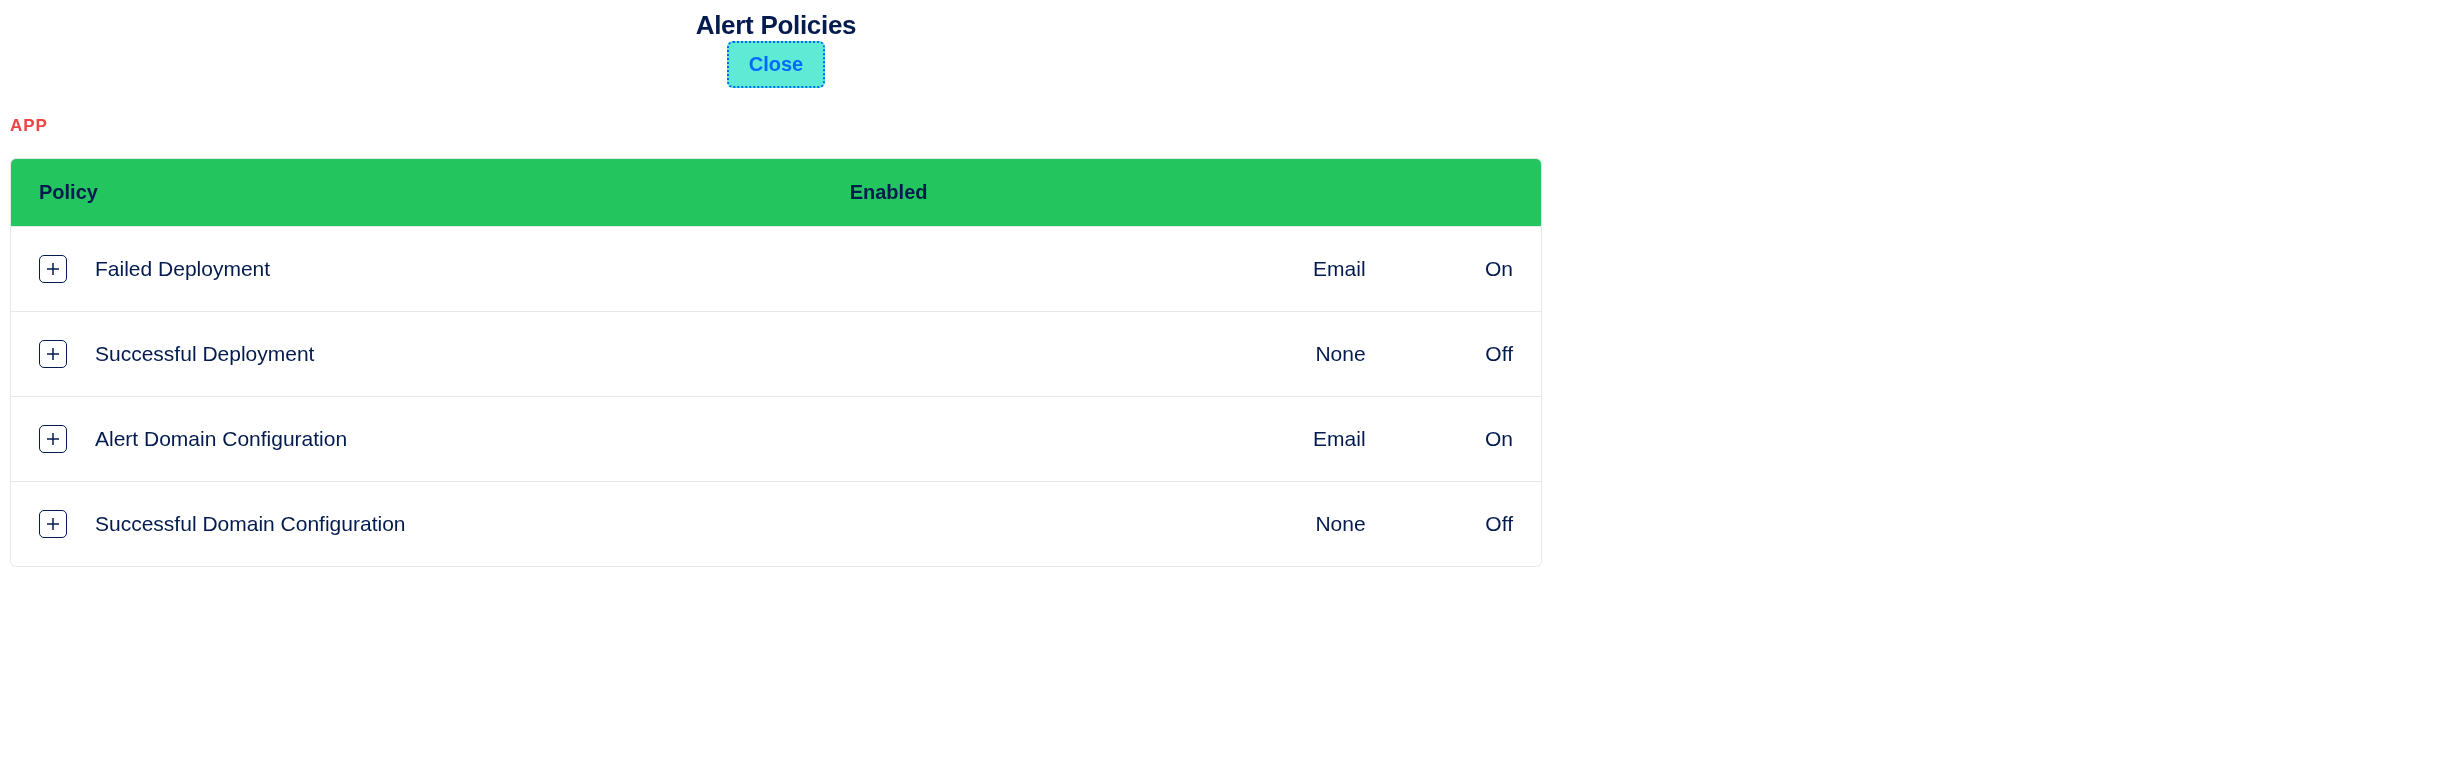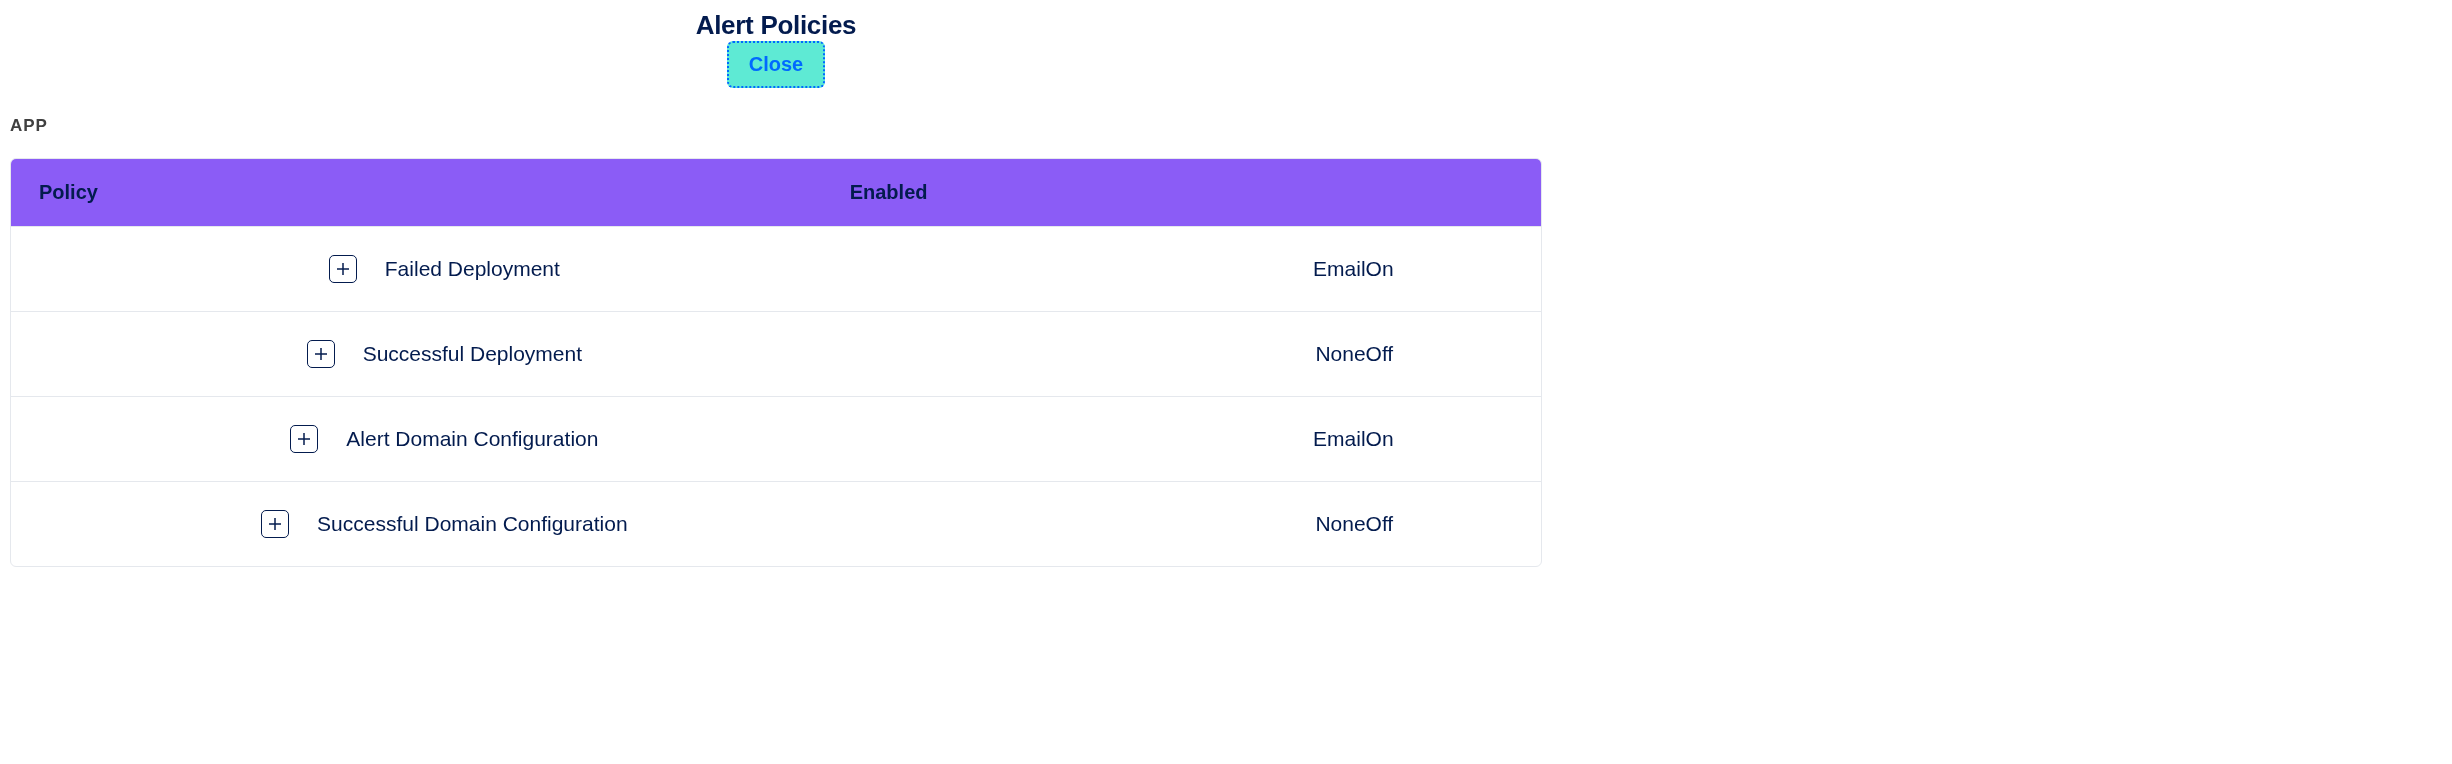--- a/index.html
+++ b/index.html
@@ -35,32 +35,32 @@
       color: #0069ff;
       font-size: 20px;
       font-weight: 700;
       padding: 10px 20px;
       border-radius: 6px;
       cursor: pointer;
     }
     .section-label {
       font-size: 17px;
       font-weight: 700;
-      color: #404040;
+      color: #ef4444;
       letter-spacing: 1px;
       margin-bottom: 22px;
       margin-top: 14px;
     }
     .policies-table {
       border: 1px solid #e5e8ed;
       border-radius: 6px;
       overflow: hidden;
     }
     .table-header {
-      background: #8b5cf6;
+      background: #22c55e;
       display: flex;
       padding: 22px 28px;
       font-size: 20px;
       font-weight: 700;
       color: #031b4e;
     }
     .col-policy {
       flex: 0 0 55%;
     }
     .col-delivery {
@@ -75,29 +75,29 @@
       padding: 28px 28px;
       border-top: 1px solid #e5e8ed;
       font-size: 21px;
       color: #031b4e;
     }
     .policy-cell {
       flex: 0 0 55%;
       display: flex;
       align-items: center;
       gap: 28px;
-      justify-content: center;
     }
     .delivery-cell {
       flex: 0 0 35%;
       padding-left: 10px;
       text-align: right;
     }
     .enabled-cell {
       flex: 0 0 10%;
+      text-align: right;
     }
     .expand-btn {
       width: 28px;
       height: 28px;
       border: 1.5px solid #031b4e;
       border-radius: 5px;
       background: #ffffff;
       display: flex;
       align-items: center;
       justify-content: center;

